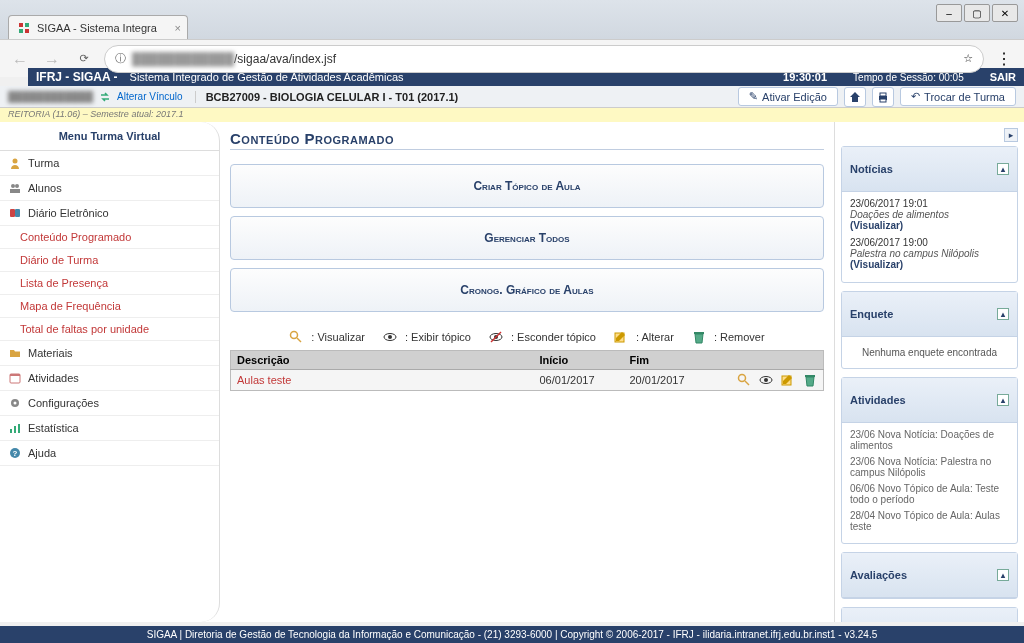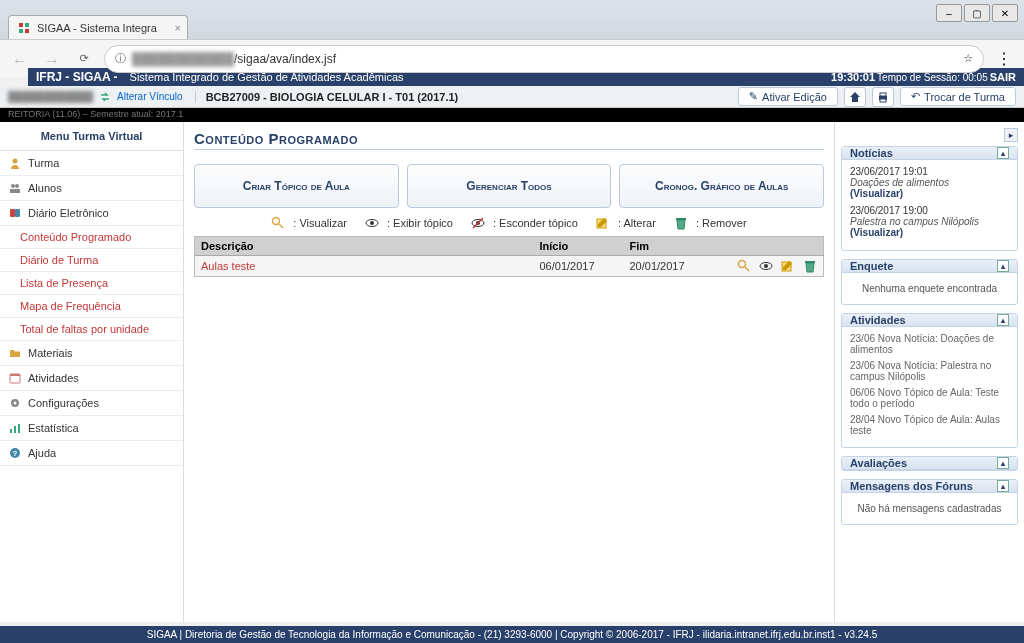--- a/index.html
+++ b/index.html
@@ -20,70 +20,70 @@
     .address-bar { flex: 1; height: 28px; background: #fff; border: 1px solid #ccc; border-radius: 14px; display: flex; align-items: center; padding: 0 10px; gap: 6px; color: #333; }
     .addr-icon { color: #666; }
     .addr-text { flex: 1; font-size: 12px; }
     .addr-blur { filter: blur(2px); color: #999; }
     .menu-dots { font-size: 16px; padding: 0 4px; }
     
     
     .app-header { background: #29416a; color: #fff; height: 18px; display: flex; align-items: center; padding: 0 8px; font-size: 11px; margin-left: 28px; }
     .app-logo { font-weight: bold; font-size: 12px; }
     .app-sep { margin: 0 6px; }
-    .app-right { margin-left: auto; display: flex; align-items: center; gap: 2px; }
+    .app-right { margin-left: auto; display: flex; align-items: center; gap: 26px; }
     .app-time { font-weight: bold; }
     .session { font-size: 10px; }
     .logout { font-weight: bold; cursor: pointer; }
     
     
     .sub-header { background: #eef1f4; height: 22px; display: flex; align-items: center; padding: 0 8px; border-bottom: 1px solid #ccc; font-size: 10px; color: #555; }
     .sub-left { display: flex; align-items: center; gap: 6px; }
     .blur-name { filter: blur(2px); color: #888; }
     .alterar-vinc { color: #0066cc; cursor: pointer; }
     .sub-center { margin-left: 12px; font-weight: bold; font-size: 11px; color: #222; border-left: 1px solid #ccc; padding-left: 10px; }
     .sub-right { margin-left: auto; display: flex; align-items: center; gap: 6px; }
     .edit-btn { background: #fff; border: 1px solid #b8c9e0; border-radius: 3px; padding: 2px 10px; font-size: 11px; color: #29416a; cursor: pointer; display: flex; align-items: center; gap: 4px; }
     .icon-btn { background: #fff; border: 1px solid #b8c9e0; border-radius: 3px; width: 22px; height: 20px; display: flex; align-items: center; justify-content: center; cursor: pointer; color: #29416a; }
     .trocar-btn { background: #fff; border: 1px solid #b8c9e0; border-radius: 3px; padding: 2px 10px; font-size: 11px; color: #29416a; cursor: pointer; display: flex; align-items: center; gap: 4px; }
     
-    .reitoria { background: #000000; font-size: 9px; color: #777; padding: 1px 8px 3px; }
+    .reitoria { background: #fef9c3; font-size: 9px; color: #777; padding: 1px 8px 3px; font-style: italic; }
     
     
     .main-layout { display: flex; height: 500px; background: #fff; }
     
     
-    .left-nav { width: 184px; background: #fff; border-right: 1px solid #ddd; }
+    .left-nav { width: 220px; background: #fff; border-right: 1px solid #ddd; border-radius: 19px; }
     .nav-title { text-align: center; color: #29416a; font-weight: bold; font-size: 11px; padding: 8px 0; border-bottom: 1px solid #ddd; }
     .nav-item { display: flex; align-items: center; gap: 6px; padding: 5px 8px; color: #333; cursor: pointer; border-bottom: 1px solid #eee; font-size: 11px; }
     .nav-icon { width: 14px; height: 14px; display: inline-flex; align-items: center; justify-content: center; }
     .nav-sub { padding: 5px 8px 5px 20px; color: #c23838; cursor: pointer; border-bottom: 1px solid #eee; font-size: 11px; }
     
     
     .content { flex: 1; padding: 8px 10px; overflow: auto; position: relative; }
     .content-title { color: #29416a; font-variant: small-caps; font-size: 15px; font-weight: bold; border-bottom: 1px solid #c0cde0; padding-bottom: 2px; margin-bottom: 14px; letter-spacing: 0.5px; }
-    .action-buttons { display: flex; gap: 8px; margin-bottom: 8px; }
+    .action-buttons { display: flex; gap: 8px; margin-bottom: 18px; flex-direction: column; }
     .big-btn { flex: 1; background: linear-gradient(#fdfdfd, #eef2f7); border: 1px solid #b8c9e0; border-radius: 4px; padding: 14px 8px; text-align: center; color: #29416a; font-variant: small-caps; font-weight: bold; font-size: 12px; cursor: pointer; }
     .legend-row { display: flex; justify-content: center; gap: 18px; font-size: 11px; color: #333; margin-bottom: 6px; flex-wrap: wrap; }
     .legend-item { display: flex; align-items: center; gap: 8px; justify-content: center; }
     .legend-icon { width: 14px; height: 14px; display: inline-flex; align-items: center; justify-content: center; }
     
     .data-table { width: 100%; border-collapse: collapse; border: 1px solid #bbb; }
     .data-table th { background: #d0d0d0; text-align: left; padding: 3px 6px; font-size: 11px; border-bottom: 1px solid #aaa; }
     .data-table td { padding: 3px 6px; background: #f5f5f5; color: #c23838; font-size: 11px; }
     .data-table td.black { color: #333; }
     .row-actions { display: flex; gap: 8px; justify-content: flex-end; }
     .row-actions span { cursor: pointer; }
     
     
     .right-panel { width: 190px; background: #fff; border-left: 1px solid #ddd; padding: 6px; overflow: auto; }
     .panel-nav { display: flex; justify-content: flex-end; margin-bottom: 4px; }
     .panel-nav-btn { width: 14px; height: 14px; border: 1px solid #b8c9e0; background: #eef2f7; cursor: pointer; display: flex; align-items: center; justify-content: center; font-size: 9px; color: #29416a; }
     .panel-box { border: 1px solid #c5d3e6; border-radius: 3px; margin-bottom: 8px; }
-    .panel-head { background: linear-gradient(#eaf0f8, #d8e3f0); padding: 0 8px; display: flex; align-items: center; justify-content: space-between; color: #29416a; font-weight: bold; font-size: 11px; border-bottom: 1px solid #c5d3e6; }
+    .panel-head { background: linear-gradient(#eaf0f8, #d8e3f0); padding: 16px 8px; display: flex; align-items: center; justify-content: space-between; color: #29416a; font-weight: bold; font-size: 11px; border-bottom: 1px solid #c5d3e6; }
     .collapse-icon { width: 12px; height: 12px; border: 1px solid #7a9; background: #fff; font-size: 8px; display: flex; align-items: center; justify-content: center; cursor: pointer; color: #29416a; }
     .panel-body { padding: 6px 8px; font-size: 10px; color: #333; }
     .news-item { margin-bottom: 6px; }
     .news-date { color: #333; }
     .news-title { font-style: italic; color: #555; }
     .news-link { color: #29416a; cursor: pointer; font-weight: bold; }
     .activity-item { margin-bottom: 5px; color: #666; }
     .panel-body.centered { text-align: center; color: #555; padding: 10px 6px; }
     
     

